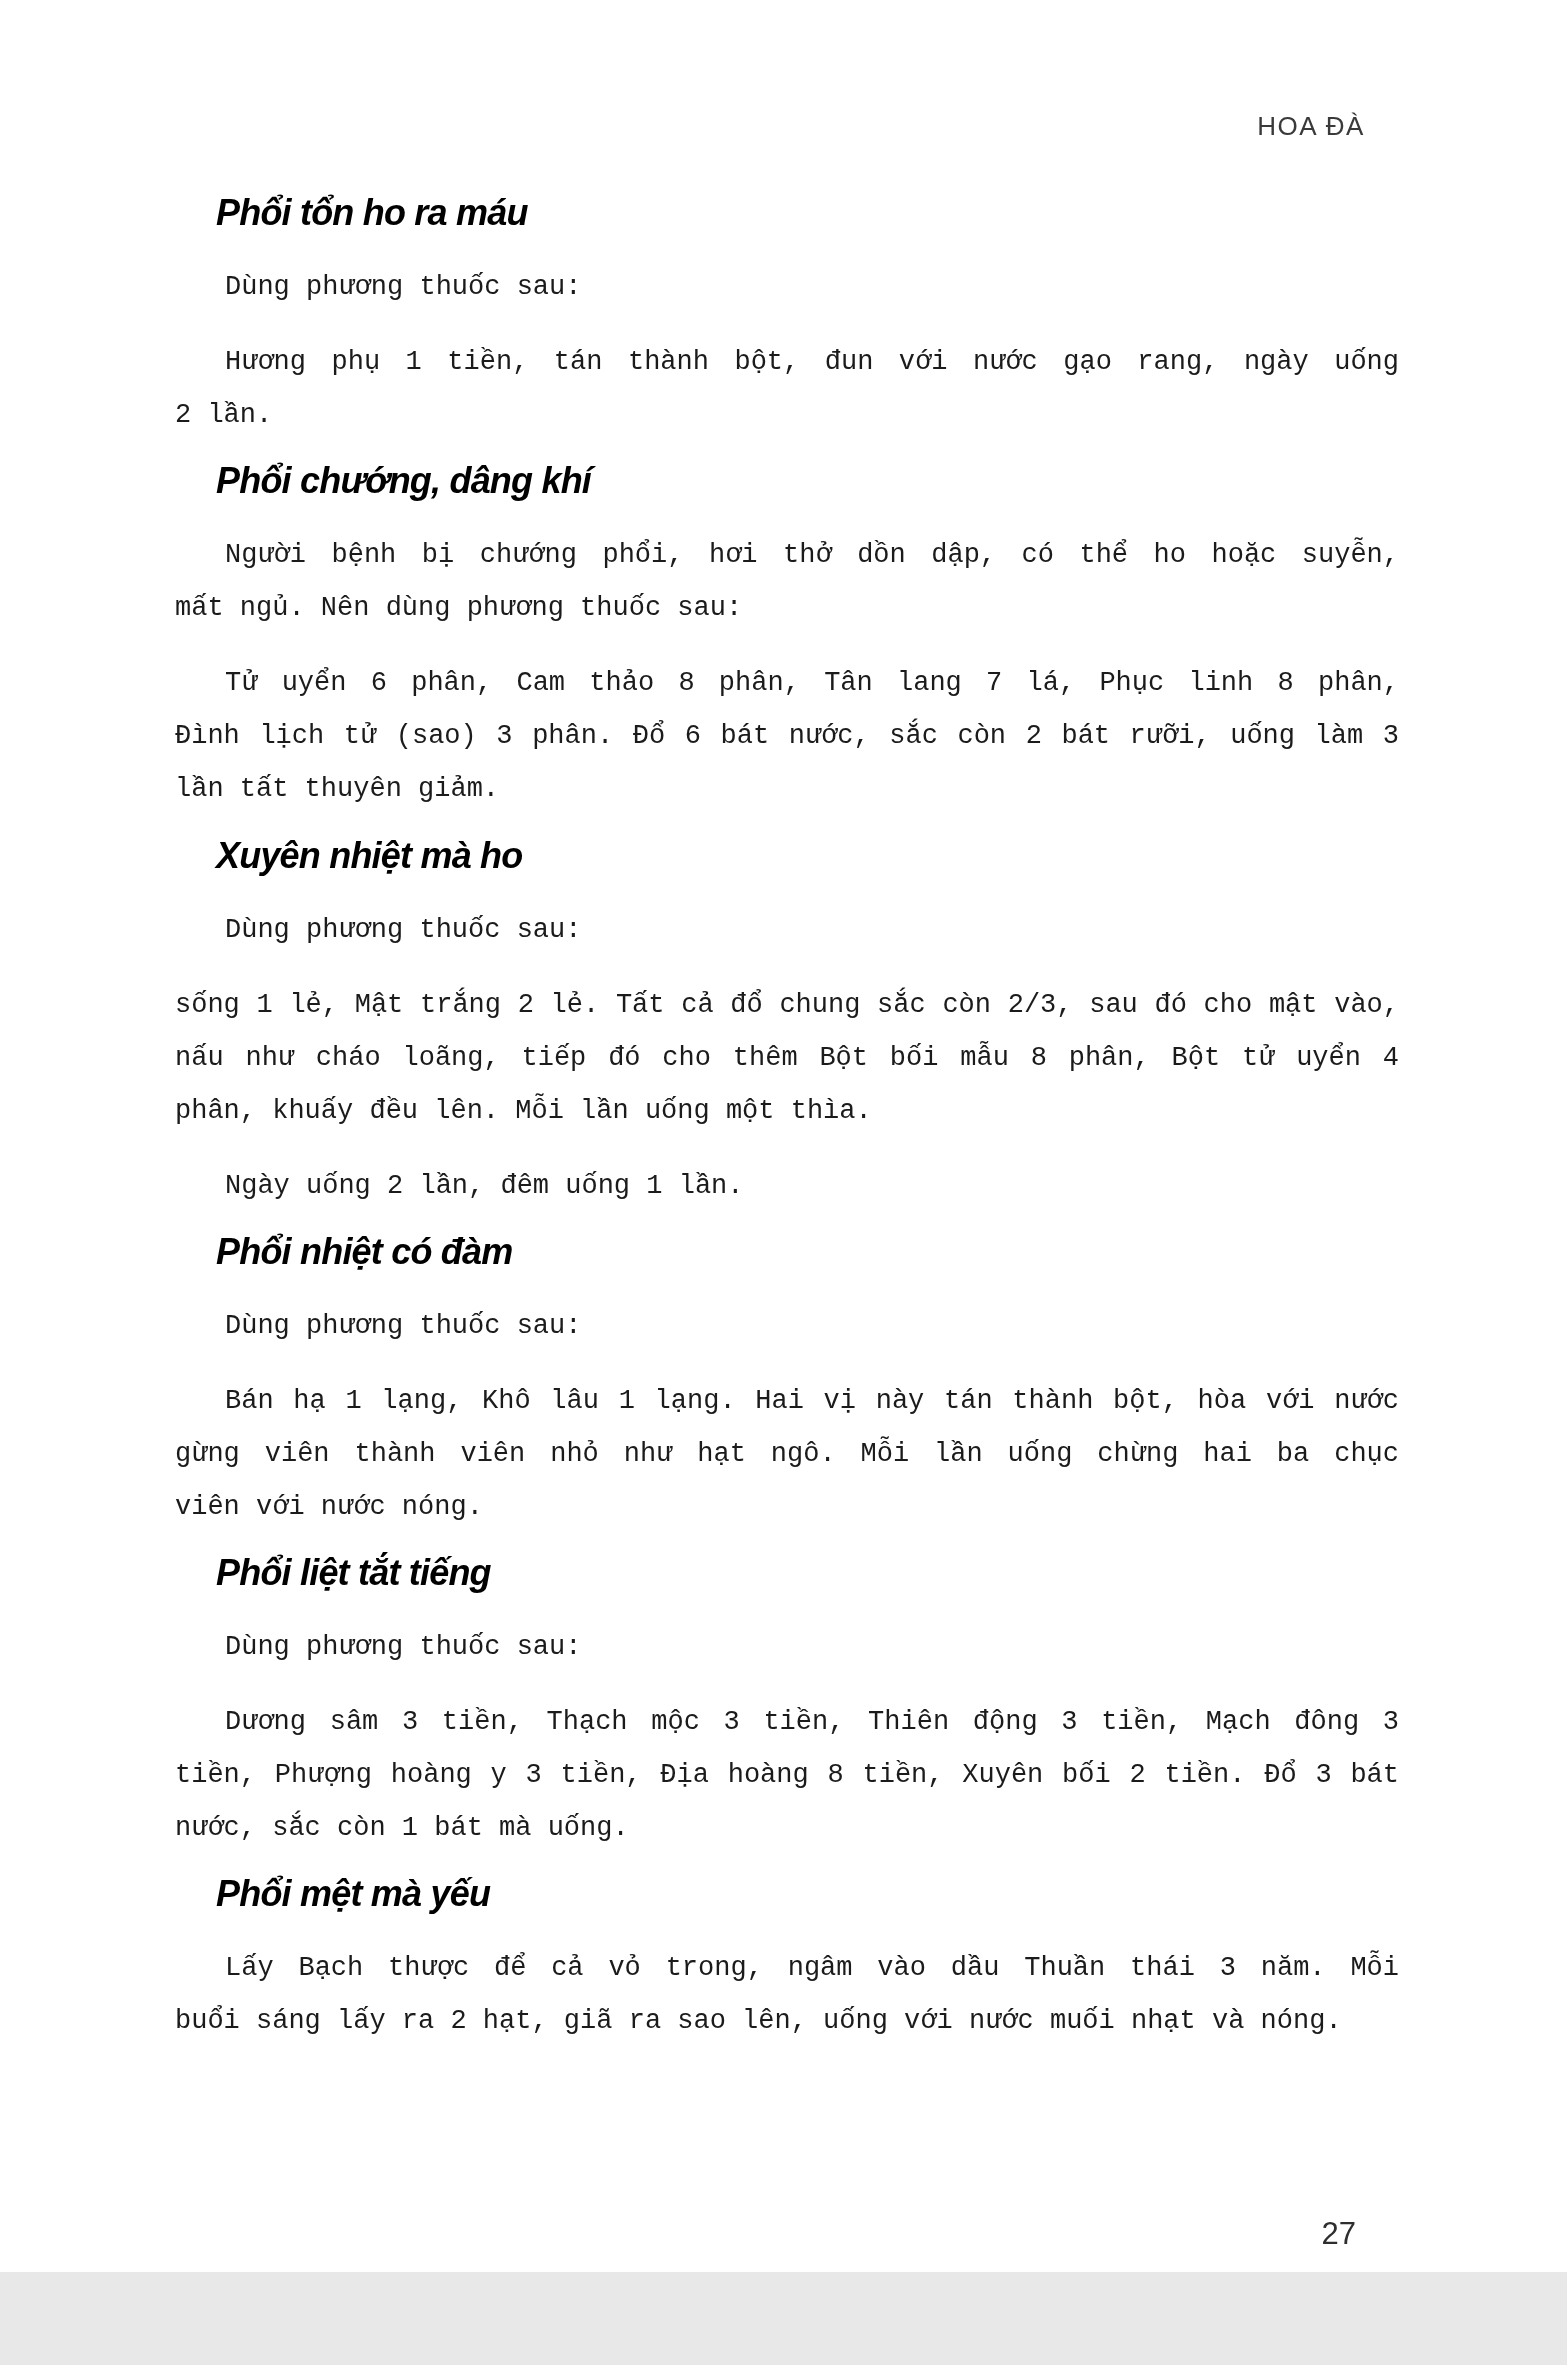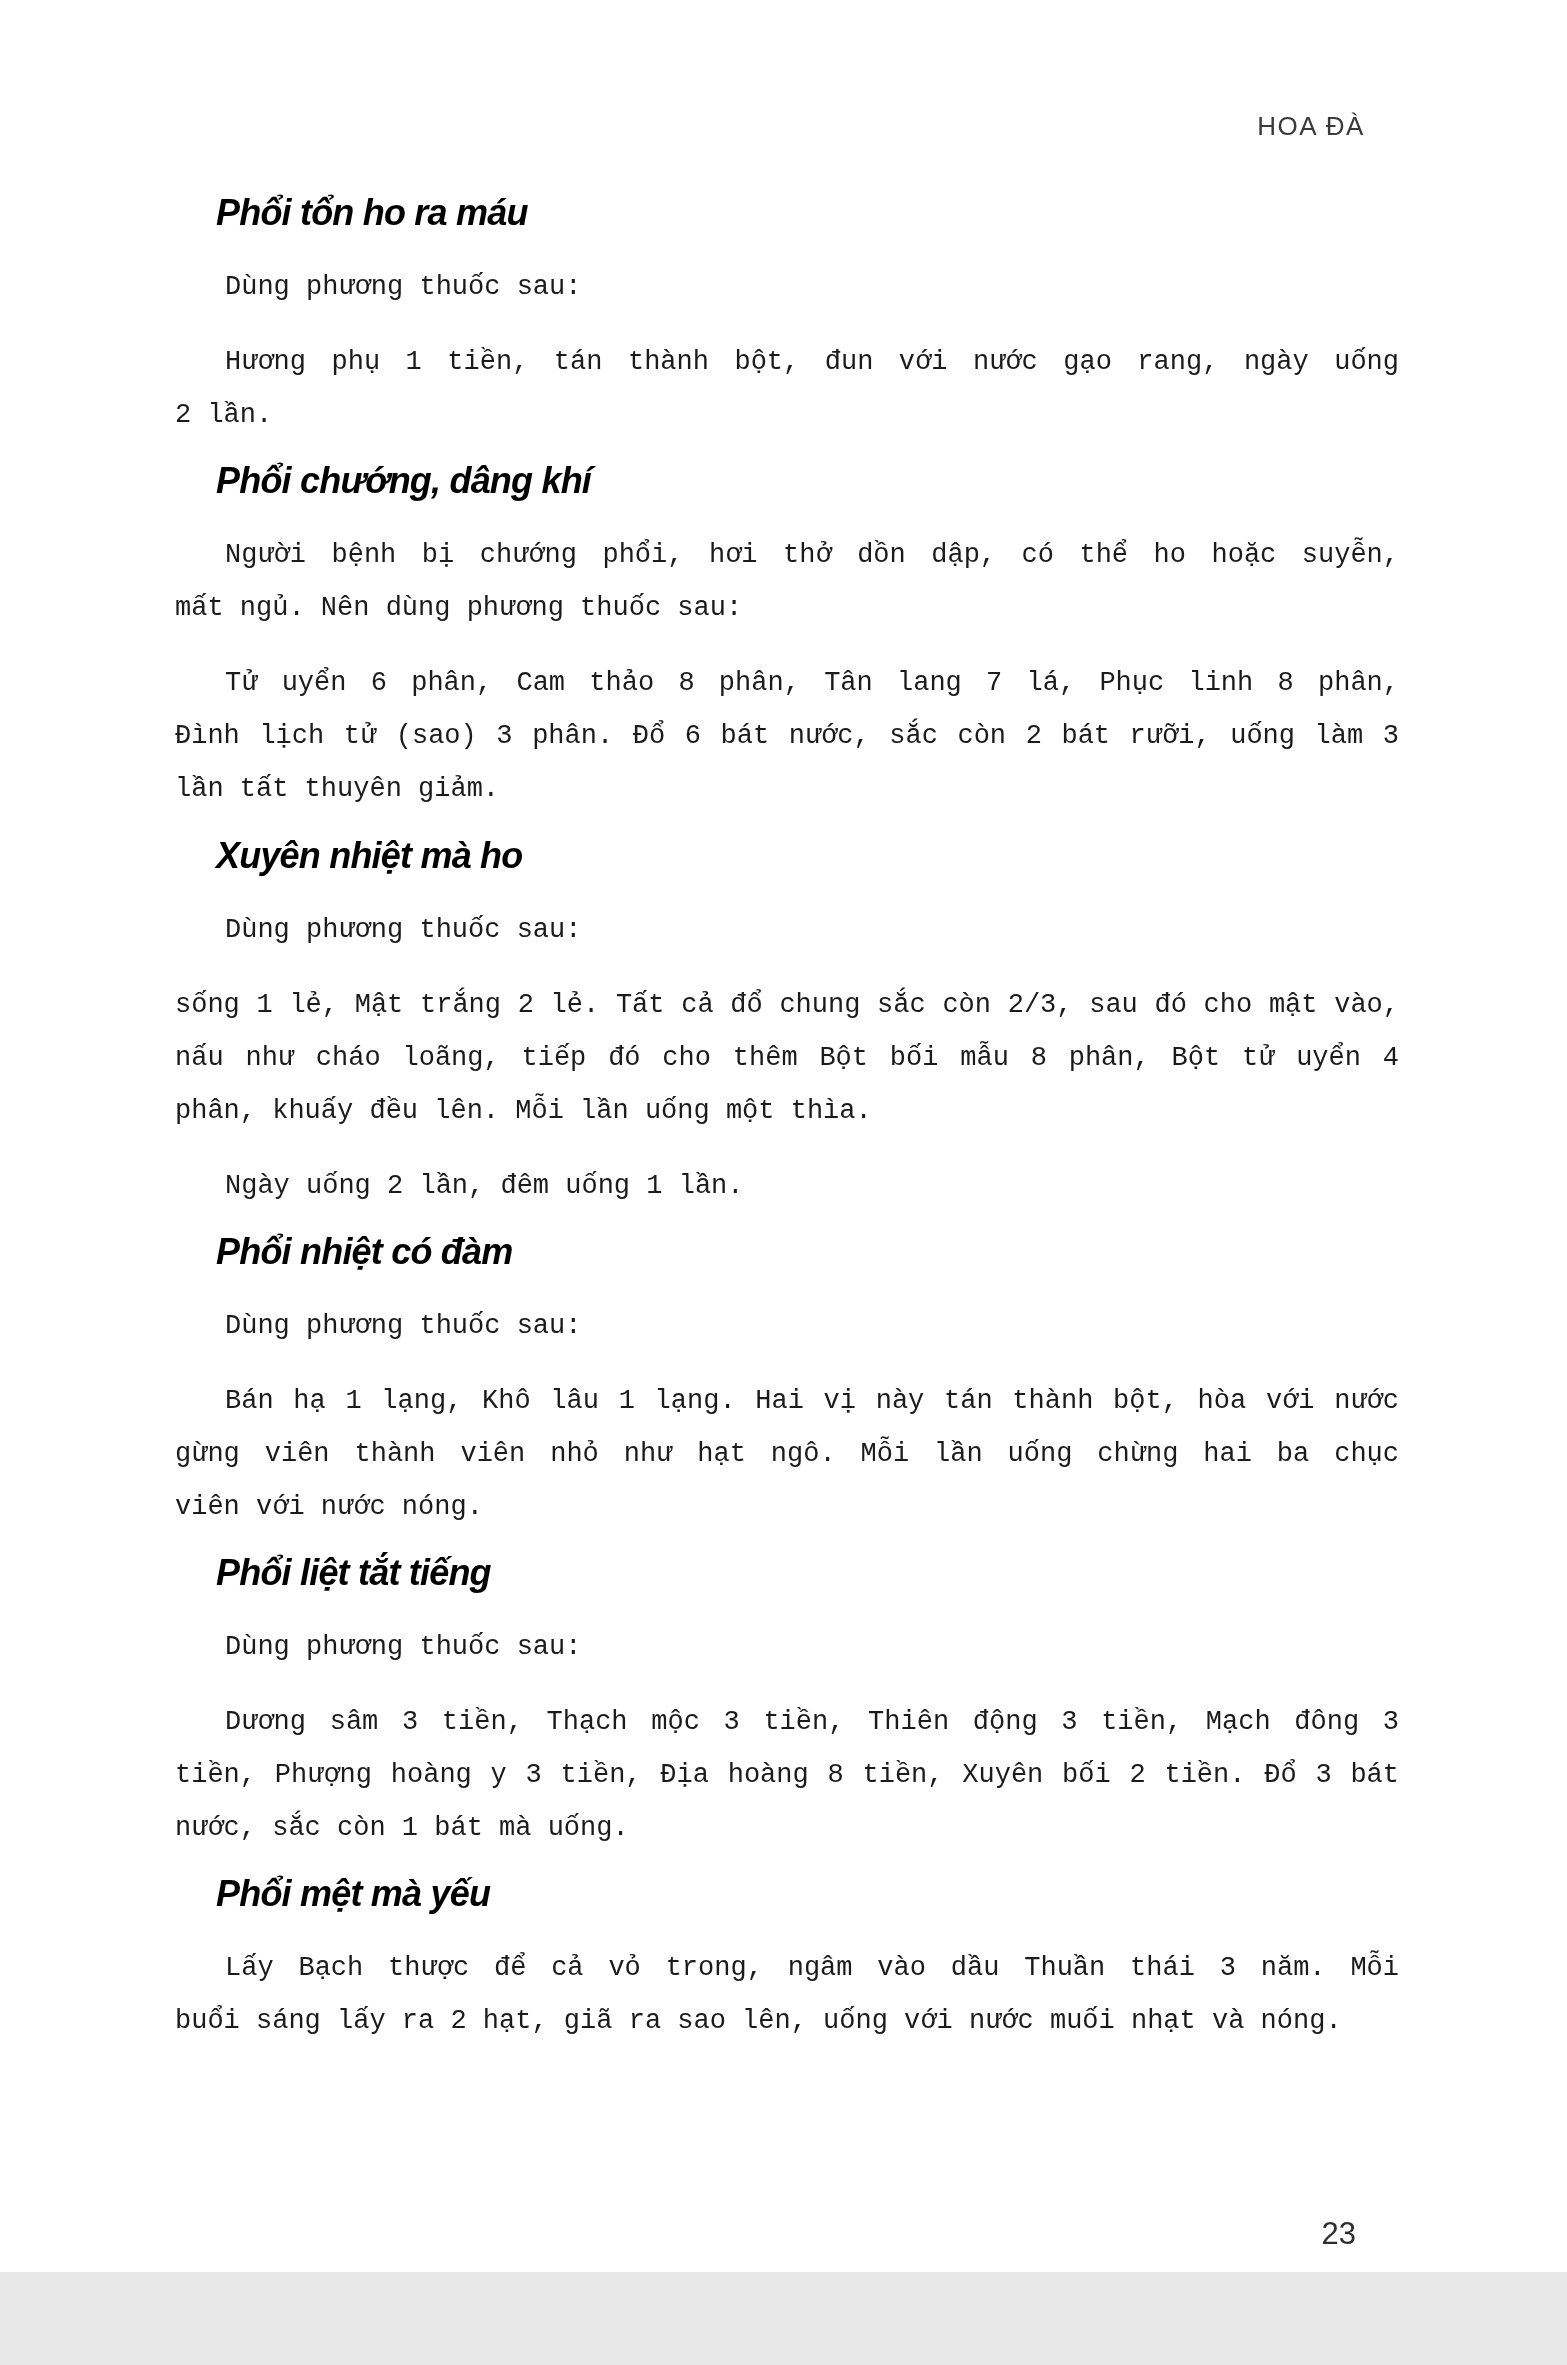--- a/index.html
+++ b/index.html
@@ -125,15 +125,15 @@
         <span class="line justify">tiền, Phượng hoàng y 3 tiền, Địa hoàng 8 tiền, Xuyên bối 2 tiền. Đổ 3 bát</span>
         <span class="line">nước, sắc còn 1 bát mà uống.</span>
       </p>
       <h2 class="heading">Phổi mệt mà yếu</h2>
       <p class="para">
         <span class="line first justify">Lấy Bạch thược để cả vỏ trong, ngâm vào dầu Thuần thái 3 năm. Mỗi</span>
         <span class="line">buổi sáng lấy ra 2 hạt, giã ra sao lên, uống với nước muối nhạt và nóng.</span>
       </p>
     </main>
 
-  <div class="page-number">23</div>
+  <div class="page-number">27</div>
 </div>
 
 
 </body></html>

